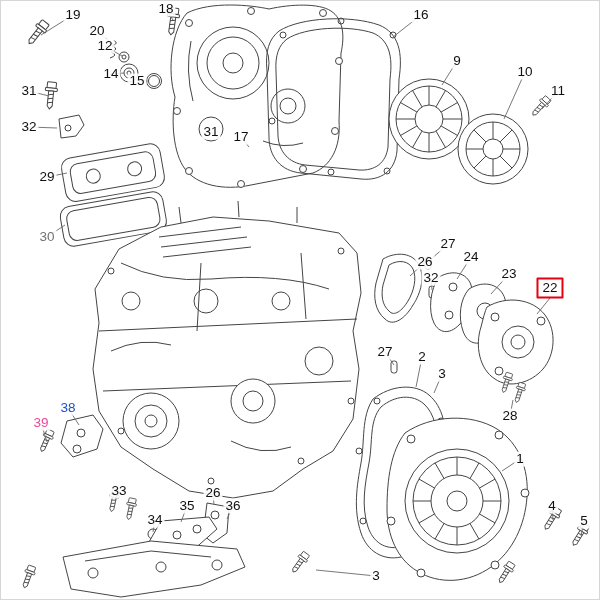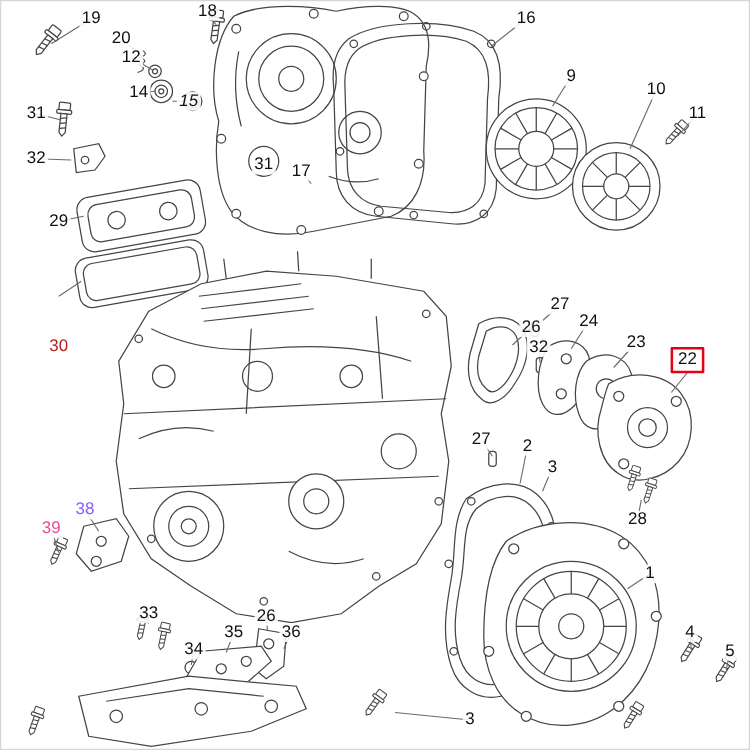--- a/index.html
+++ b/index.html
@@ -242,43 +242,43 @@
       <line x1="232" y1="505" x2="226" y2="518" stroke="#6a6a6a"></line>
       <line x1="212" y1="492" x2="213" y2="504" stroke="#6a6a6a"></line>
       <line x1="375" y1="575" x2="315" y2="569" stroke="#6a6a6a"></line>
     </svg>
 
   <div id="callout-layer">
       <span class="callout" style="left: 72px; top: 14px; color: rgb(16, 16, 16);">19</span>
       <span class="callout" style="left: 96px; top: 30px; color: rgb(16, 16, 16);">20</span>
       <span class="callout" style="left: 104px; top: 45px; color: rgb(16, 16, 16);">12</span>
       <span class="callout" style="left: 110px; top: 73px; color: rgb(16, 16, 16);">14</span>
-      <span class="callout" style="left: 150px; top: 80px; color: rgb(16, 16, 16); font-style: italic;">15</span>
+      <span class="callout" style="left: 136px; top: 80px; color: rgb(16, 16, 16);">15</span>
       <span class="callout" style="left: 165px; top: 8px; color: rgb(16, 16, 16);">18</span>
       <span class="callout" style="left: 420px; top: 14px; color: rgb(16, 16, 16);">16</span>
       <span class="callout" style="left: 456px; top: 60px; color: rgb(16, 16, 16);">9</span>
       <span class="callout" style="left: 524px; top: 71px; color: rgb(16, 16, 16);">10</span>
       <span class="callout" style="left: 557px; top: 90px; color: rgb(16, 16, 16);">11</span>
       <span class="callout" style="left: 28px; top: 90px; color: rgb(16, 16, 16);">31</span>
       <span class="callout" style="left: 28px; top: 126px; color: rgb(16, 16, 16);">32</span>
       <span class="callout" style="left: 210px; top: 131px; color: rgb(16, 16, 16);">31</span>
       <span class="callout" style="left: 240px; top: 136px; color: rgb(16, 16, 16);">17</span>
       <span class="callout" style="left: 46px; top: 176px; color: rgb(16, 16, 16);">29</span>
-      <span class="callout" style="left: 46px; top: 236px; color: #b91c1c; margin-top: 40px;">30</span>
+      <span class="callout" style="left: 46px; top: 236px; color: #737373;">30</span>
       <span class="callout" style="left: 447px; top: 243px; color: rgb(16, 16, 16);">27</span>
       <span class="callout" style="left: 424px; top: 261px; color: rgb(16, 16, 16);">26</span>
       <span class="callout" style="left: 430px; top: 277px; color: rgb(16, 16, 16);">32</span>
       <span class="callout" style="left: 470px; top: 256px; color: rgb(16, 16, 16);">24</span>
       <span class="callout" style="left: 508px; top: 273px; color: rgb(16, 16, 16);">23</span>
       <span class="callout highlighted" style="left: 549px; top: 287px; color: rgb(16, 16, 16); border-color: rgb(230, 0, 18);">22</span>
       <span class="callout" style="left: 384px; top: 351px; color: rgb(16, 16, 16);">27</span>
       <span class="callout" style="left: 421px; top: 356px; color: rgb(16, 16, 16);">2</span>
       <span class="callout" style="left: 441px; top: 373px; color: rgb(16, 16, 16);">3</span>
       <span class="callout" style="left: 509px; top: 415px; color: rgb(16, 16, 16);">28</span>
-      <span class="callout" style="left: 67px; top: 407px; color: #8b5cf6;">38</span>
+      <span class="callout" style="left: 67px; top: 407px; color: #1d4ed8;">38</span>
       <span class="callout" style="left: 40px; top: 422px; color: #ec4899;">39</span>
       <span class="callout" style="left: 519px; top: 458px; color: rgb(16, 16, 16);">1</span>
       <span class="callout" style="left: 551px; top: 505px; color: rgb(16, 16, 16);">4</span>
       <span class="callout" style="left: 583px; top: 520px; color: rgb(16, 16, 16);">5</span>
       <span class="callout" style="left: 118px; top: 490px; color: rgb(16, 16, 16);">33</span>
       <span class="callout" style="left: 154px; top: 519px; color: rgb(16, 16, 16);">34</span>
       <span class="callout" style="left: 186px; top: 505px; color: rgb(16, 16, 16);">35</span>
       <span class="callout" style="left: 232px; top: 505px; color: rgb(16, 16, 16);">36</span>
       <span class="callout" style="left: 212px; top: 492px; color: rgb(16, 16, 16);">26</span>
       <span class="callout" style="left: 375px; top: 575px; color: rgb(16, 16, 16);">3</span>

